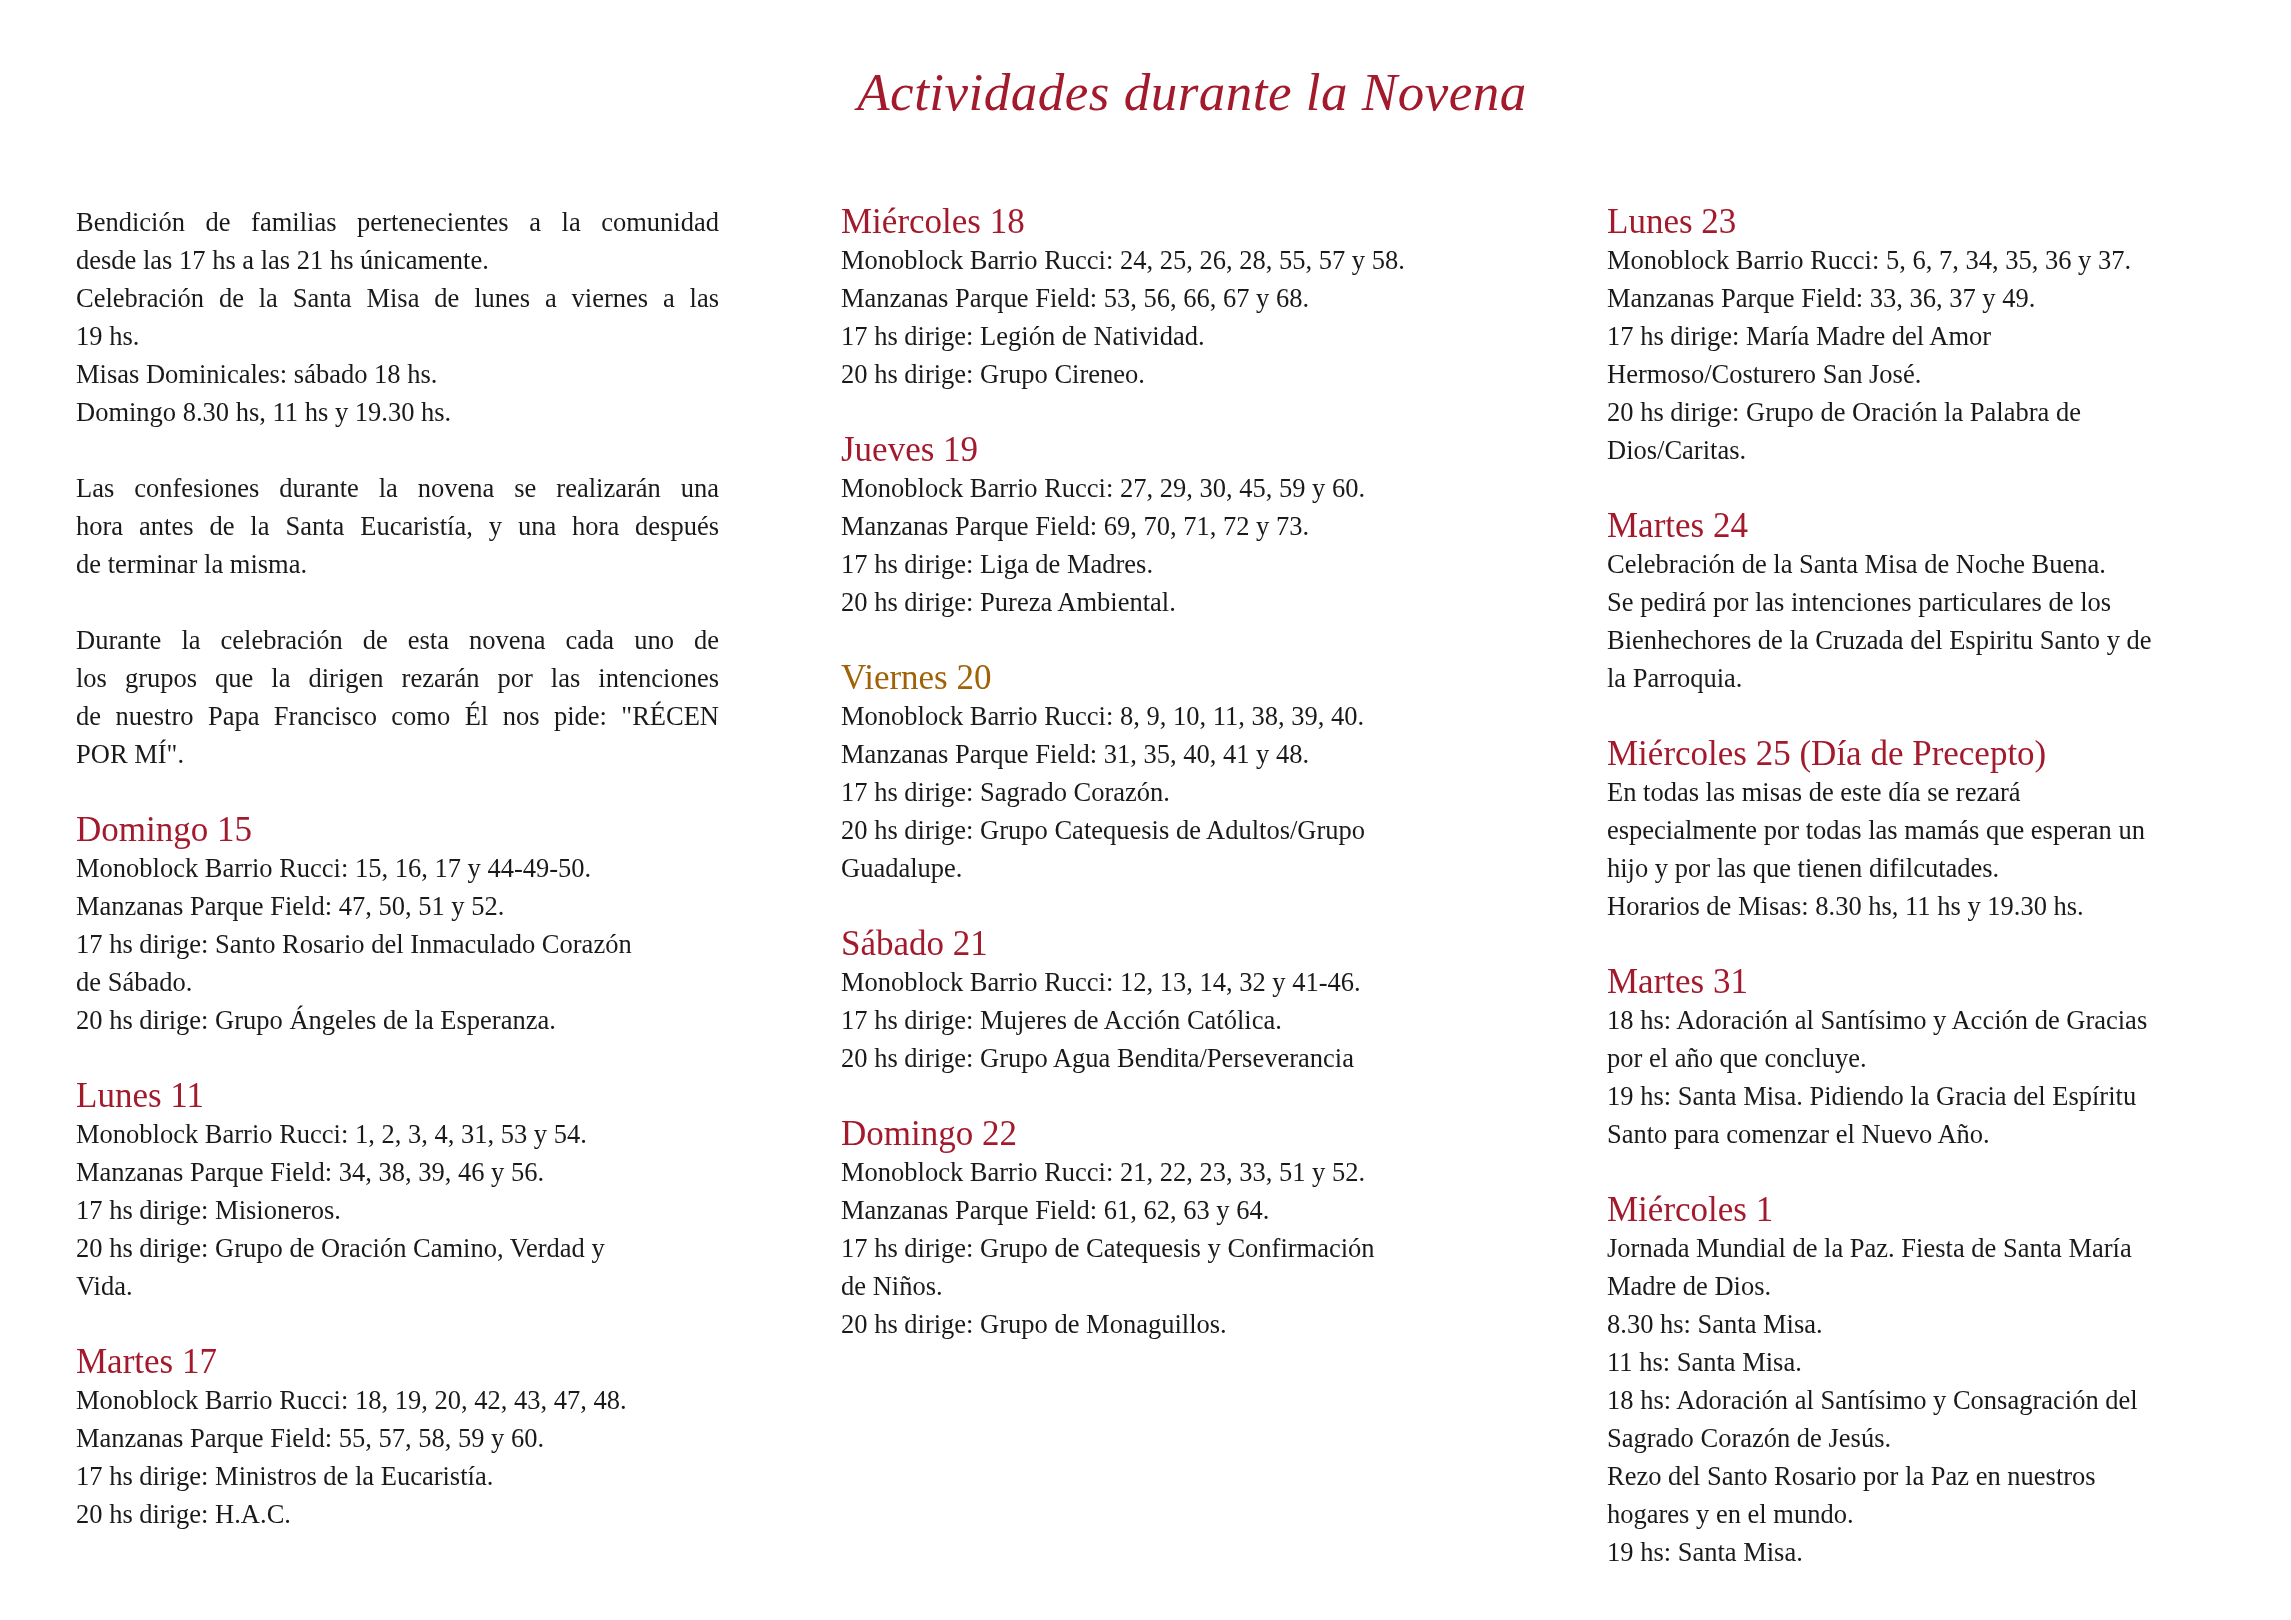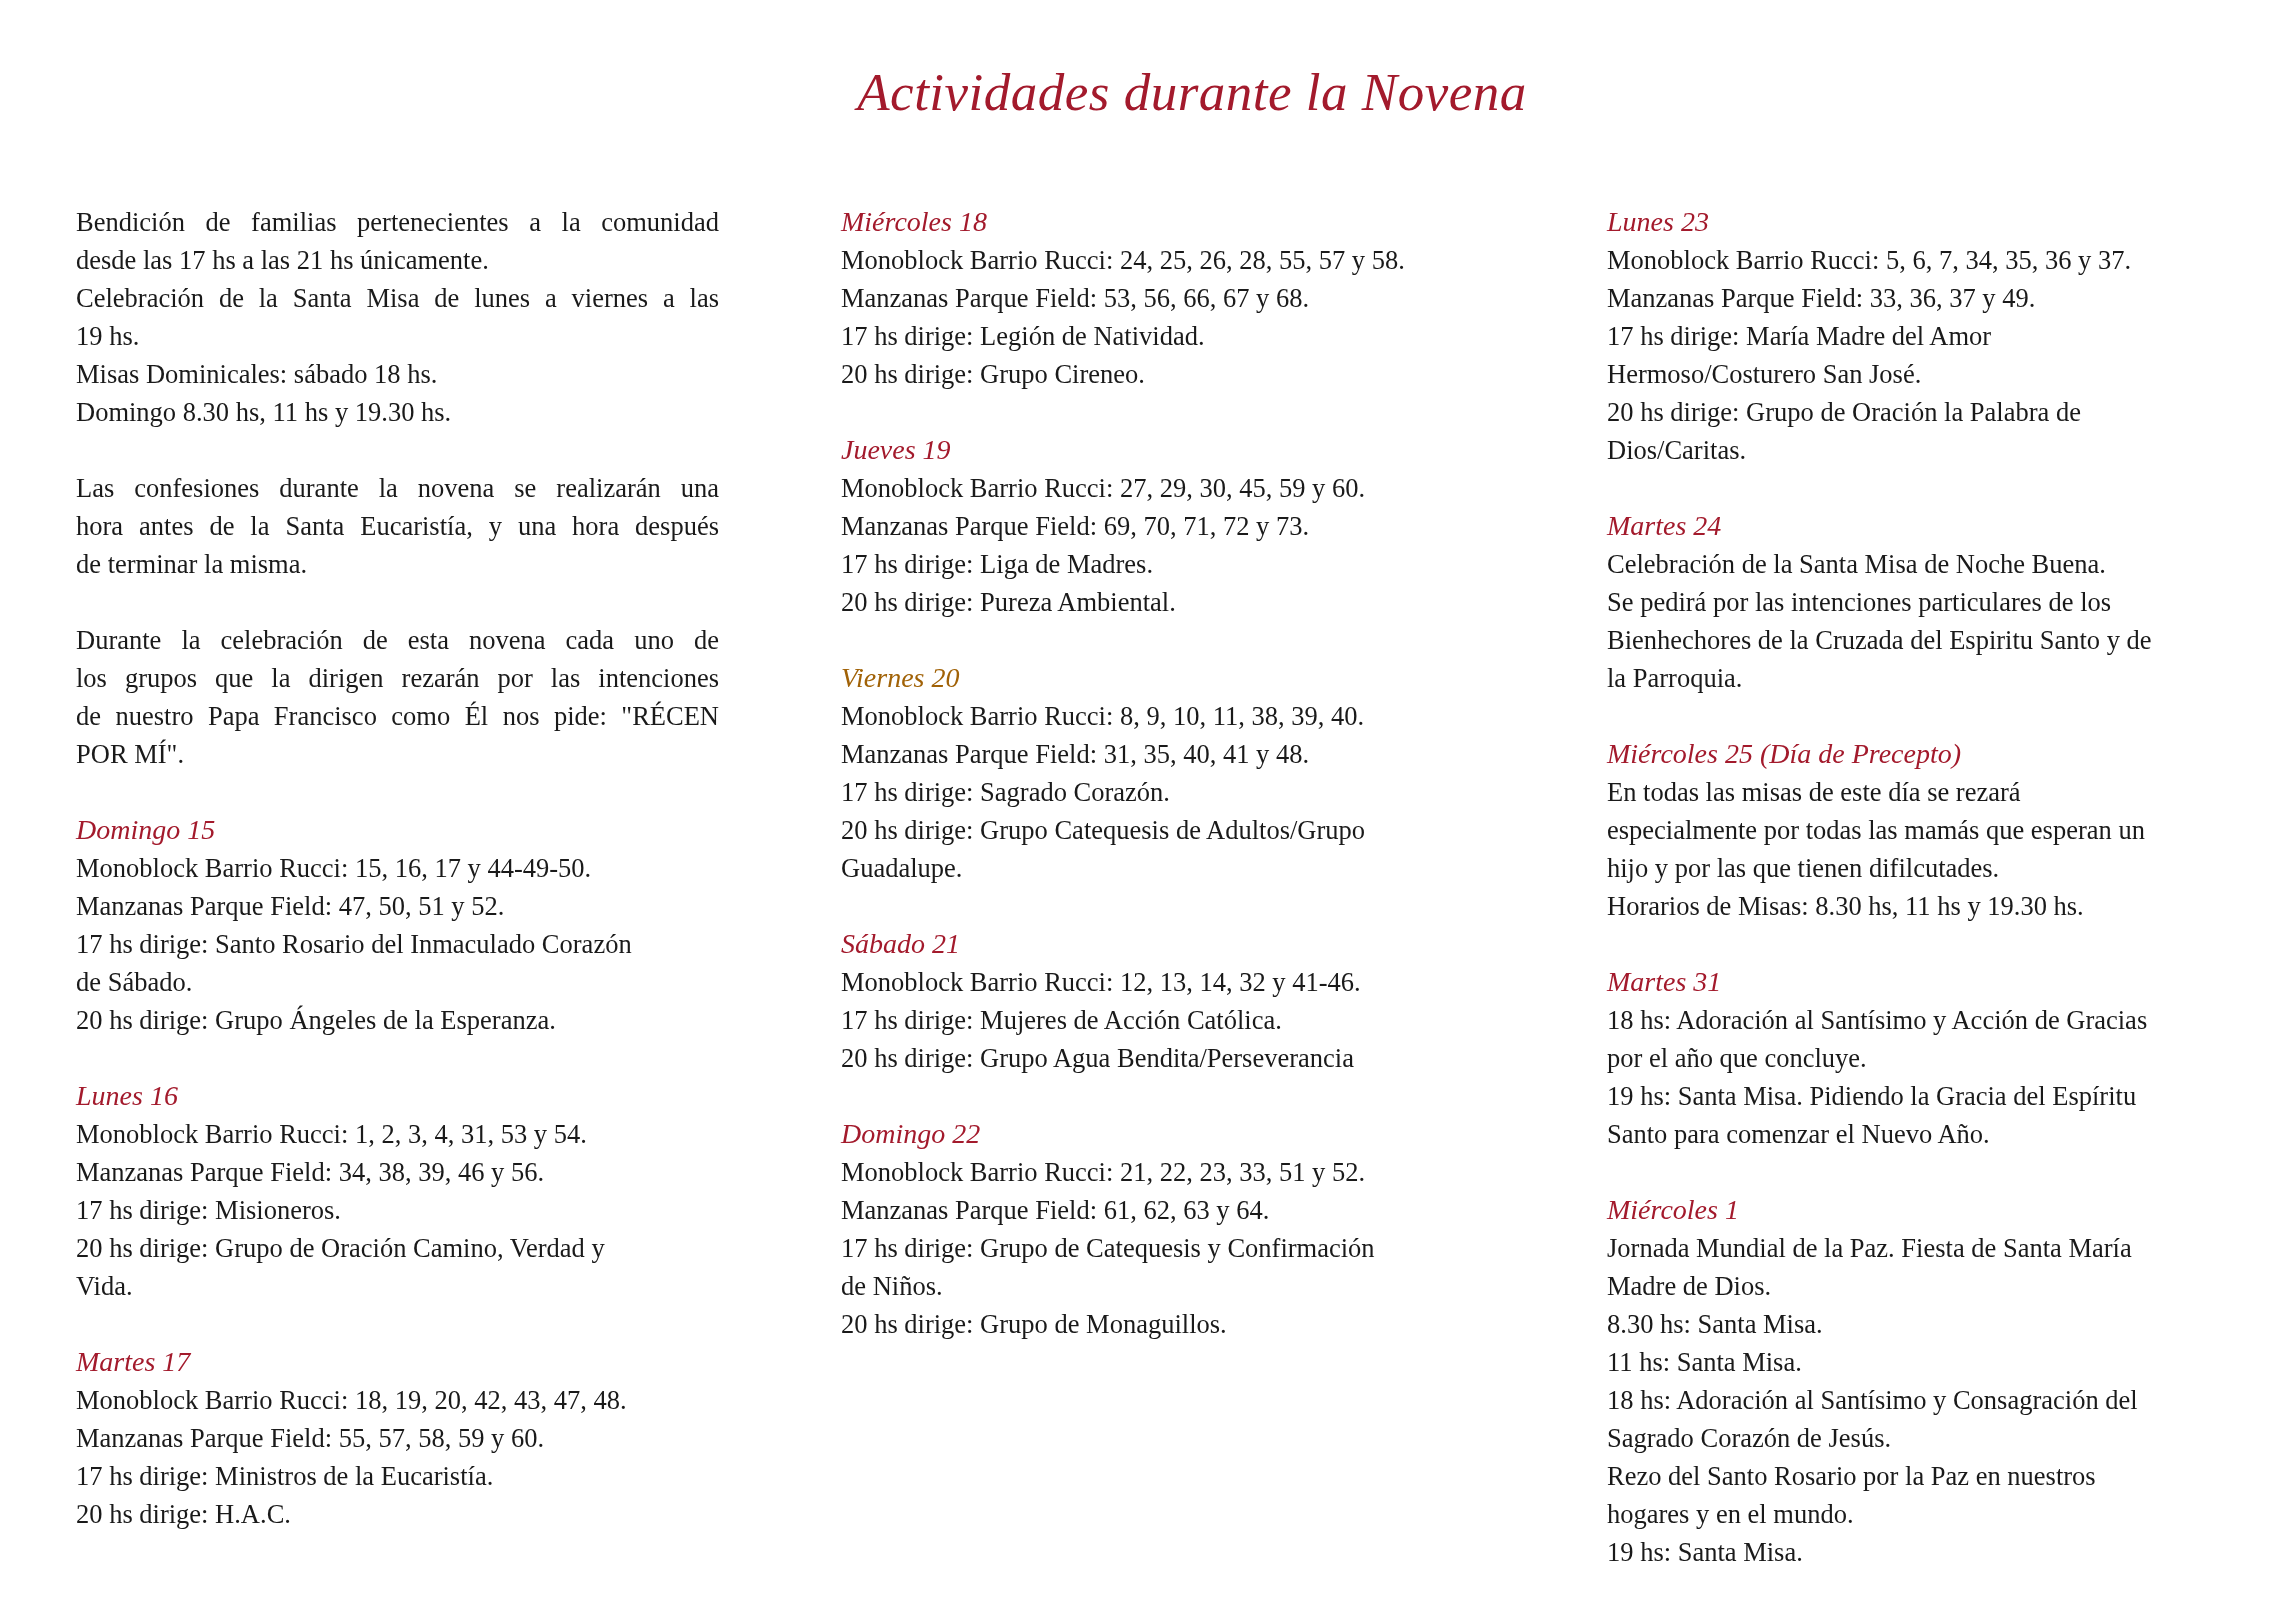--- a/index.html
+++ b/index.html
@@ -9,21 +9,21 @@
            font-style: italic; color: #A31A2C; font-size: 53px; line-height: 63px;
            letter-spacing: 0.5px; padding-left: 46px; }
   .col { position: absolute; top: 203px; }
   .col1 { left: 76px; width: 643px; }
   .col2 { left: 841px; width: 647px; }
   .col3 { left: 1607px; width: 637px; }
   .line { font-size: 26.5px; line-height: 38px; height: 38px; white-space: nowrap;
           transform-origin: left center; }
   .line.just { text-align: justify; text-align-last: justify; white-space: normal; }
   .blank { height: 38px; }
-  .heading { font-size: 28px; line-height: 38px; height: 38px; font-style: italic;
+  .heading { font-size: 35px; line-height: 38px; height: 38px; 
              color: #A31A2C; white-space: nowrap; }
 </style>
 </head>
 <body style="color: rgb(26, 26, 26); background: rgb(255, 255, 255);">
 
 <h1 class="title" style="margin: 0px; font-weight: normal; color: rgb(163, 26, 44);">Actividades durante la Novena</h1>
 
 <div class="col col1">
   <section>
     <div class="line just">Bendición de familias pertenecientes a la comunidad</div>
@@ -52,21 +52,21 @@
     <div class="heading" style="color: rgb(163, 26, 44);">Domingo 15</div>
     <div class="line">Monoblock Barrio Rucci: 15, 16, 17 y 44-49-50.</div>
     <div class="line">Manzanas Parque Field: 47, 50, 51 y 52.</div>
     <div class="line">17 hs dirige: Santo Rosario del Inmaculado Corazón</div>
     <div class="line">de Sábado.</div>
     <div class="line">20 hs dirige: Grupo Ángeles de la Esperanza.</div>
   </section>
   <div class="blank"></div>
 
   <section>
-    <div class="heading" style="color: rgb(163, 26, 44);">Lunes 16</div>
+    <div class="heading" style="color: rgb(163, 26, 44);">Lunes 11</div>
     <div class="line">Monoblock Barrio Rucci: 1, 2, 3, 4, 31, 53 y 54.</div>
     <div class="line">Manzanas Parque Field: 34, 38, 39, 46 y 56.</div>
     <div class="line">17 hs dirige: Misioneros.</div>
     <div class="line">20 hs dirige: Grupo de Oración Camino, Verdad y</div>
     <div class="line">Vida.</div>
   </section>
   <div class="blank"></div>
 
   <section>
     <div class="heading" style="color: rgb(163, 26, 44);">Martes 17</div>

